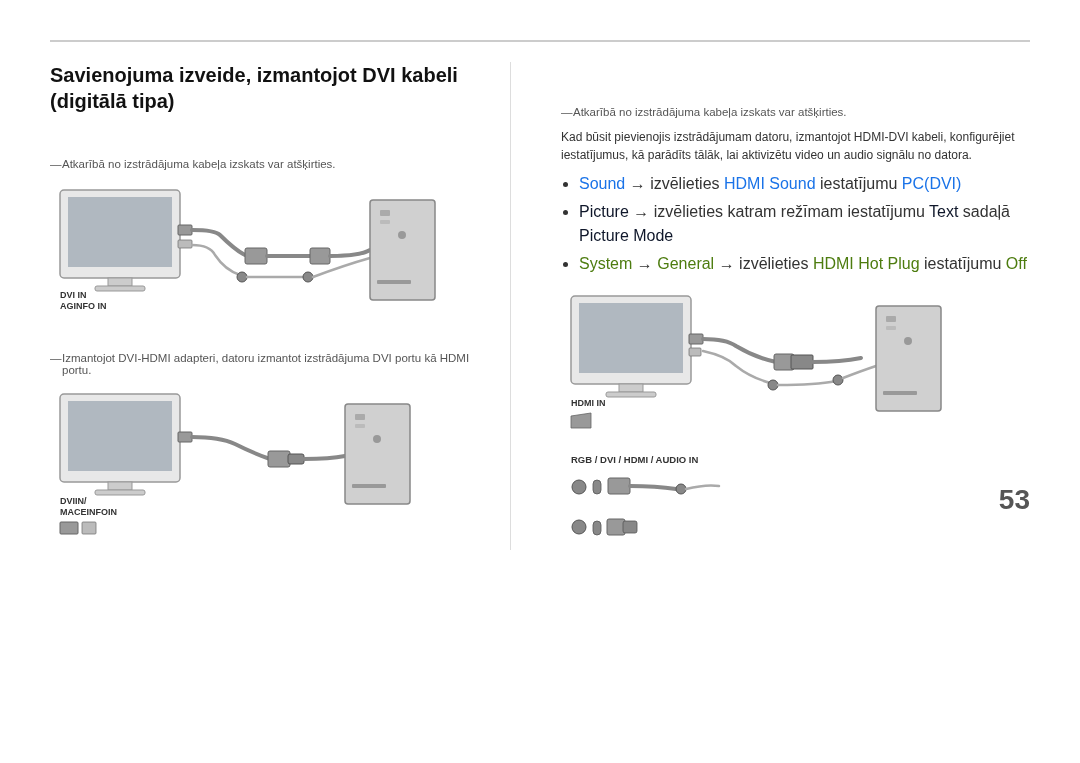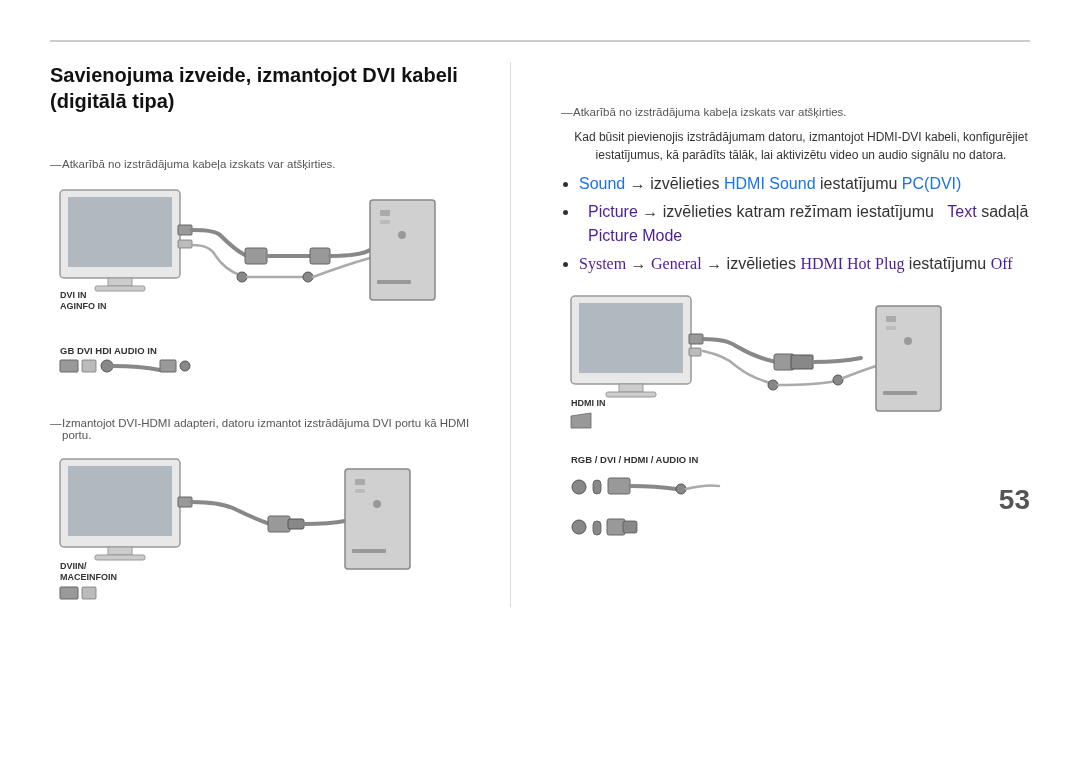--- a/index.html
+++ b/index.html
@@ -76,22 +76,22 @@
     }
 
     .bullet-list li {
       font-size: 16px;
       margin-bottom: 4px;
       line-height: 1.5;
       color: #333;
     }
 
     .highlight-blue { color: #1a73e8; }
-    .highlight-orange { color: #4c1d95; margin-left: 9px; }
-    .highlight-teal { color: #4c1d95; font-family: Liberation Serif, serif; }
+    .highlight-orange { color: #0f172a; }
+    .highlight-teal { color: #4d7c0f; }
 
     
     .diagram-area {
       position: relative;
       width: 100%;
       margin-top: 6px;
     }
 
     .bottom-note {
       font-size: 11.5px;
@@ -176,34 +176,20 @@
           <rect x="330" y="30" width="10" height="6" rx="1" fill="#aaa"></rect>
           <rect x="330" y="40" width="10" height="4" rx="1" fill="#bbb"></rect>
           <circle cx="352" cy="55" r="4" fill="#999"></circle>
           <rect x="327" y="100" width="34" height="4" rx="1" fill="#999"></rect>
 
           <text x="10" y="118" font-size="9" fill="#333" font-weight="600">DVI IN</text>
           <text x="10" y="129" font-size="9" fill="#333" font-weight="600">AGINFO IN</text>
         </svg>
       </div>
 
-      <div style="margin-top:2px;">
-        <svg width="430" height="60">
-          <text x="10" y="14" font-size="9.5" fill="#333" font-weight="700">GB DVI HDI AUDIO IN</text>
-
-          <rect x="10" y="20" width="18" height="12" rx="1" class="connector-rect"></rect>
-          <rect x="32" y="20" width="14" height="12" rx="1" class="connector-small"></rect>
-          <circle cx="57" cy="26" r="6" class="port-circle"></circle>
-
-          <path d="M63,26 Q90,26 110,30" class="cable-line"></path>
-
-          <rect x="110" y="20" width="16" height="12" rx="1" class="connector-rect"></rect>
-          <circle cx="135" cy="26" r="5" class="port-circle"></circle>
-        </svg>
-      </div>
 
       <div class="section-bottom">
         <p class="bottom-note">Izmantojot DVI-HDMI adapteri, datoru izmantot izstrādājuma DVI portu kā HDMI portu.</p>
         <div class="diagram-area" style="margin-top:8px;">
           <svg width="430" height="155">
 
             <rect x="10" y="10" width="120" height="88" rx="4" class="monitor-rect"></rect>
             <rect x="18" y="17" width="104" height="70" class="monitor-screen"></rect>
             <rect x="58" y="98" width="24" height="8" class="monitor-stand"></rect>
             <rect x="45" y="106" width="50" height="5" rx="2" class="monitor-stand"></rect>
@@ -228,21 +214,21 @@
             <rect x="305" y="40" width="10" height="4" rx="1" fill="#bbb"></rect>
             <circle cx="327" cy="55" r="4" fill="#999"></circle>
             <rect x="302" y="100" width="34" height="4" rx="1" fill="#999"></rect>
           </svg>
         </div>
       </div>
     </div>
 
     <div class="col-right">
       <p class="note">Atkarībā no izstrādājuma kabeļa izskats var atšķirties.</p>
-      <p style="font-size:12px; line-height:1.5; margin-bottom:8px;text-align:center;">Kad būsit pievienojis izstrādājumam datoru, izmantojot HDMI-DVI kabeli, konfigurējiet iestatījumus, kā parādīts tālāk, lai aktivizētu video un audio signālu no datora.</p>
+      <p style="font-size:12px; line-height:1.5; margin-bottom:8px;">Kad būsit pievienojis izstrādājumam datoru, izmantojot HDMI-DVI kabeli, konfigurējiet iestatījumus, kā parādīts tālāk, lai aktivizētu video un audio signālu no datora.</p>
 
       <ul class="bullet-list">
         <li>
           <span class="highlight-blue">Sound</span>
           <span> → izvēlieties </span>
           <span class="highlight-blue">HDMI Sound</span>
           <span> iestatījumu </span>
           <span class="highlight-blue">PC(DVI)</span>
         </li>
         <li>

